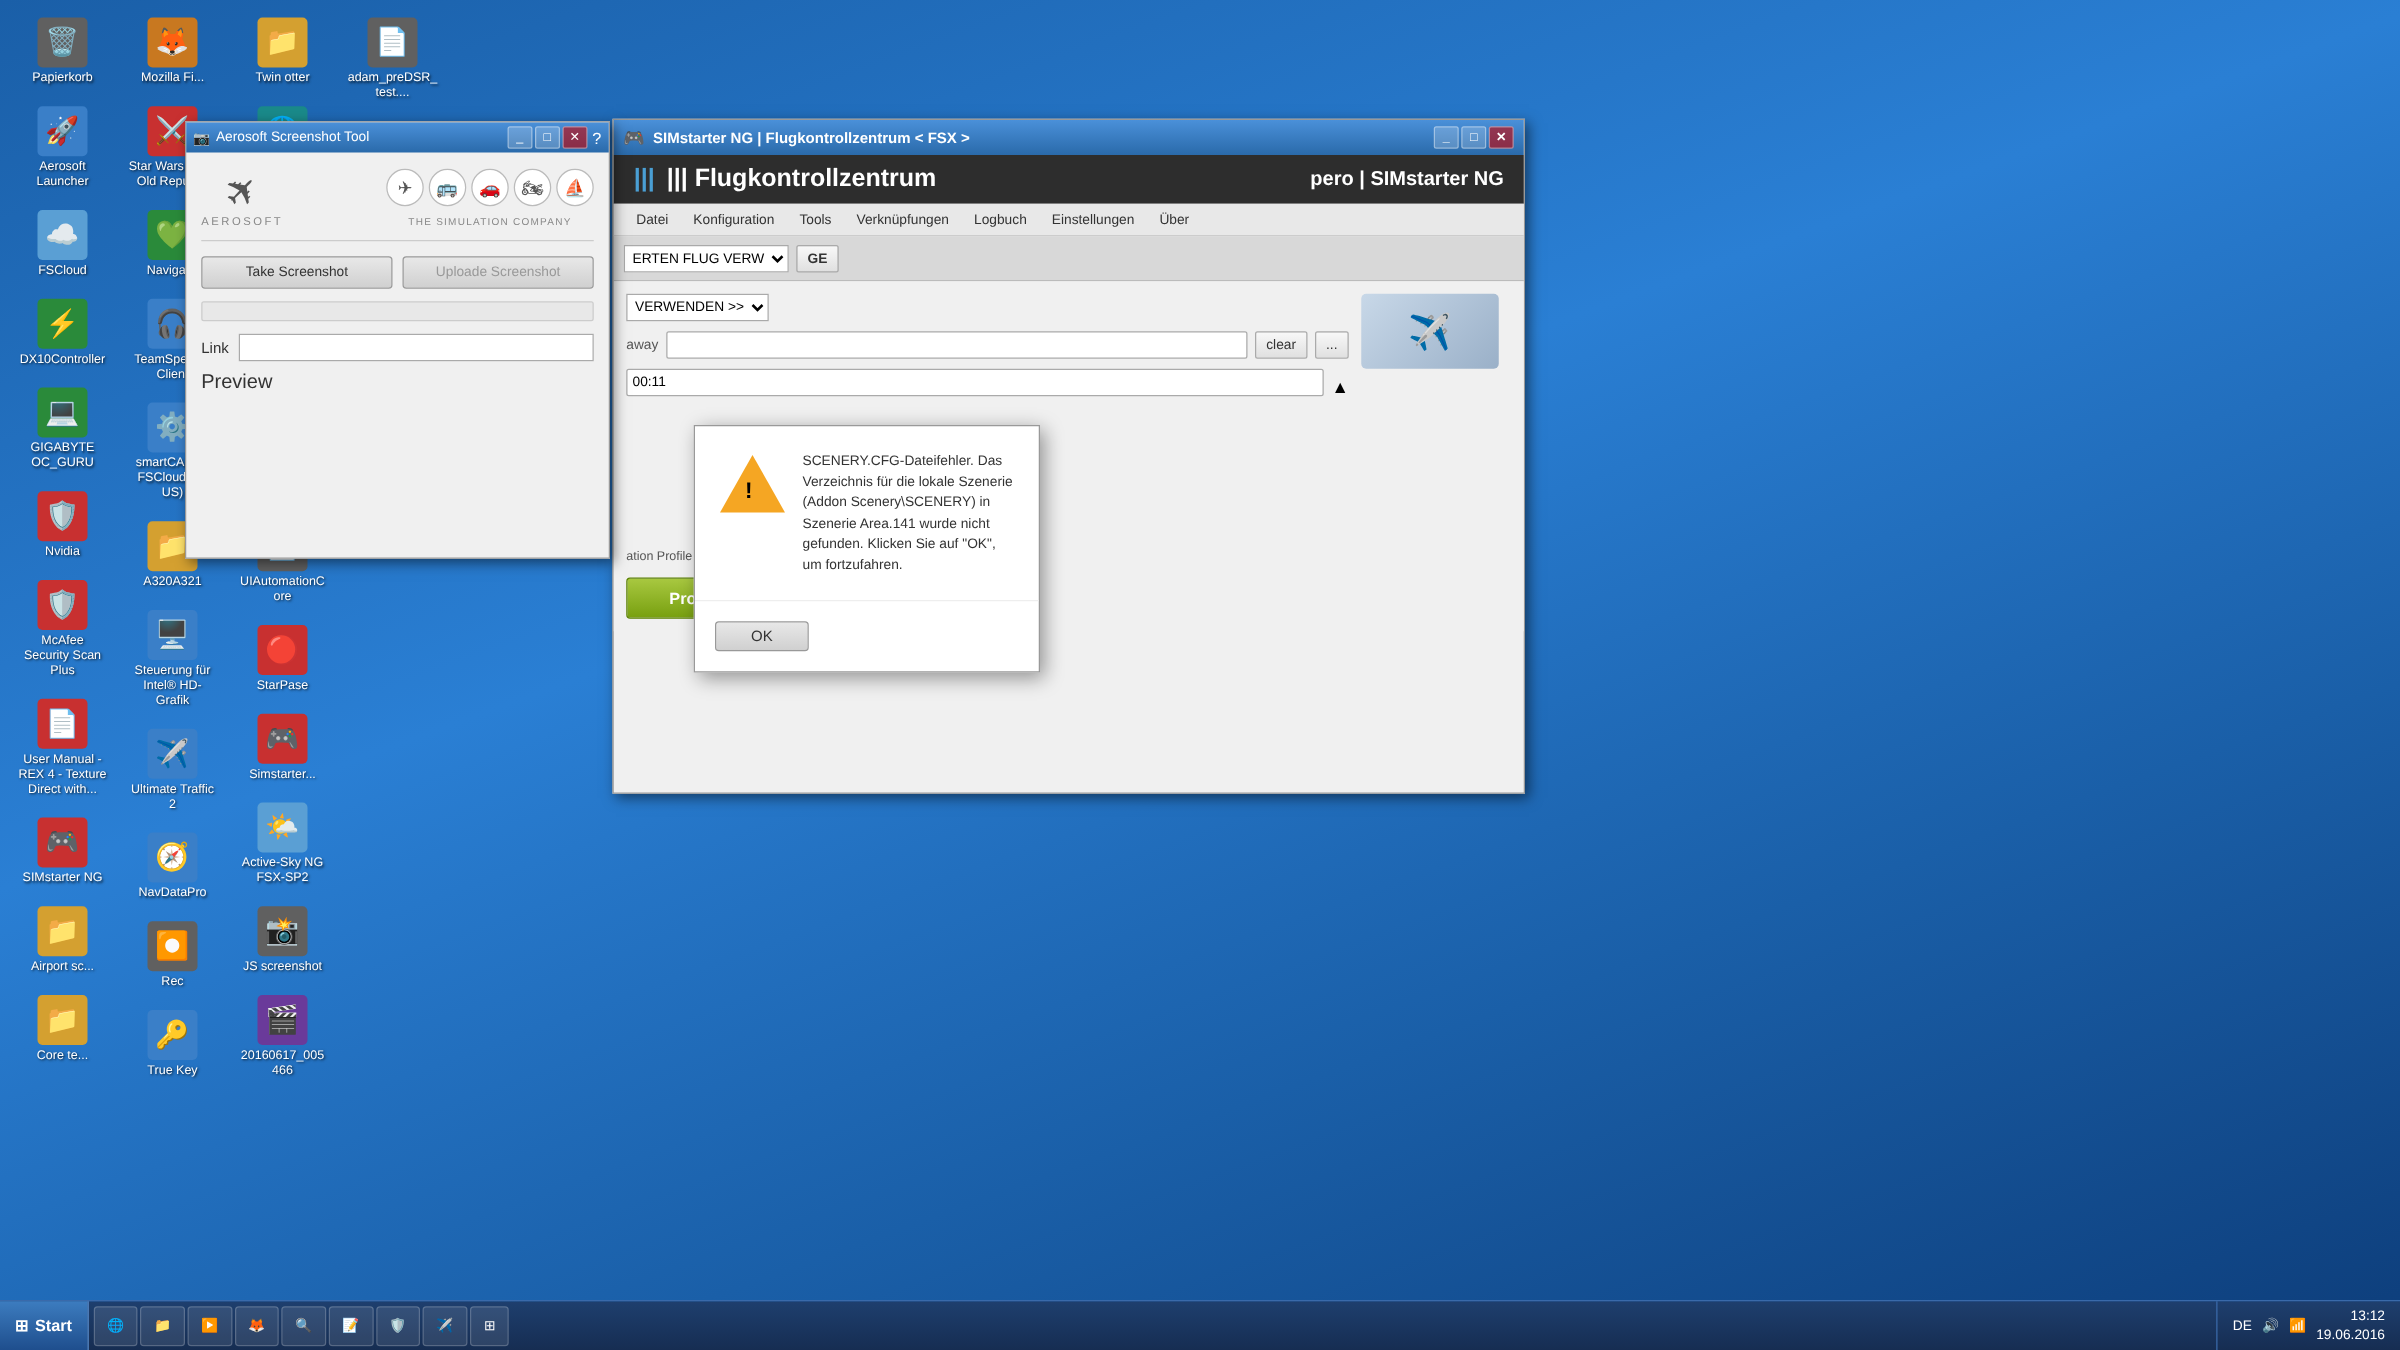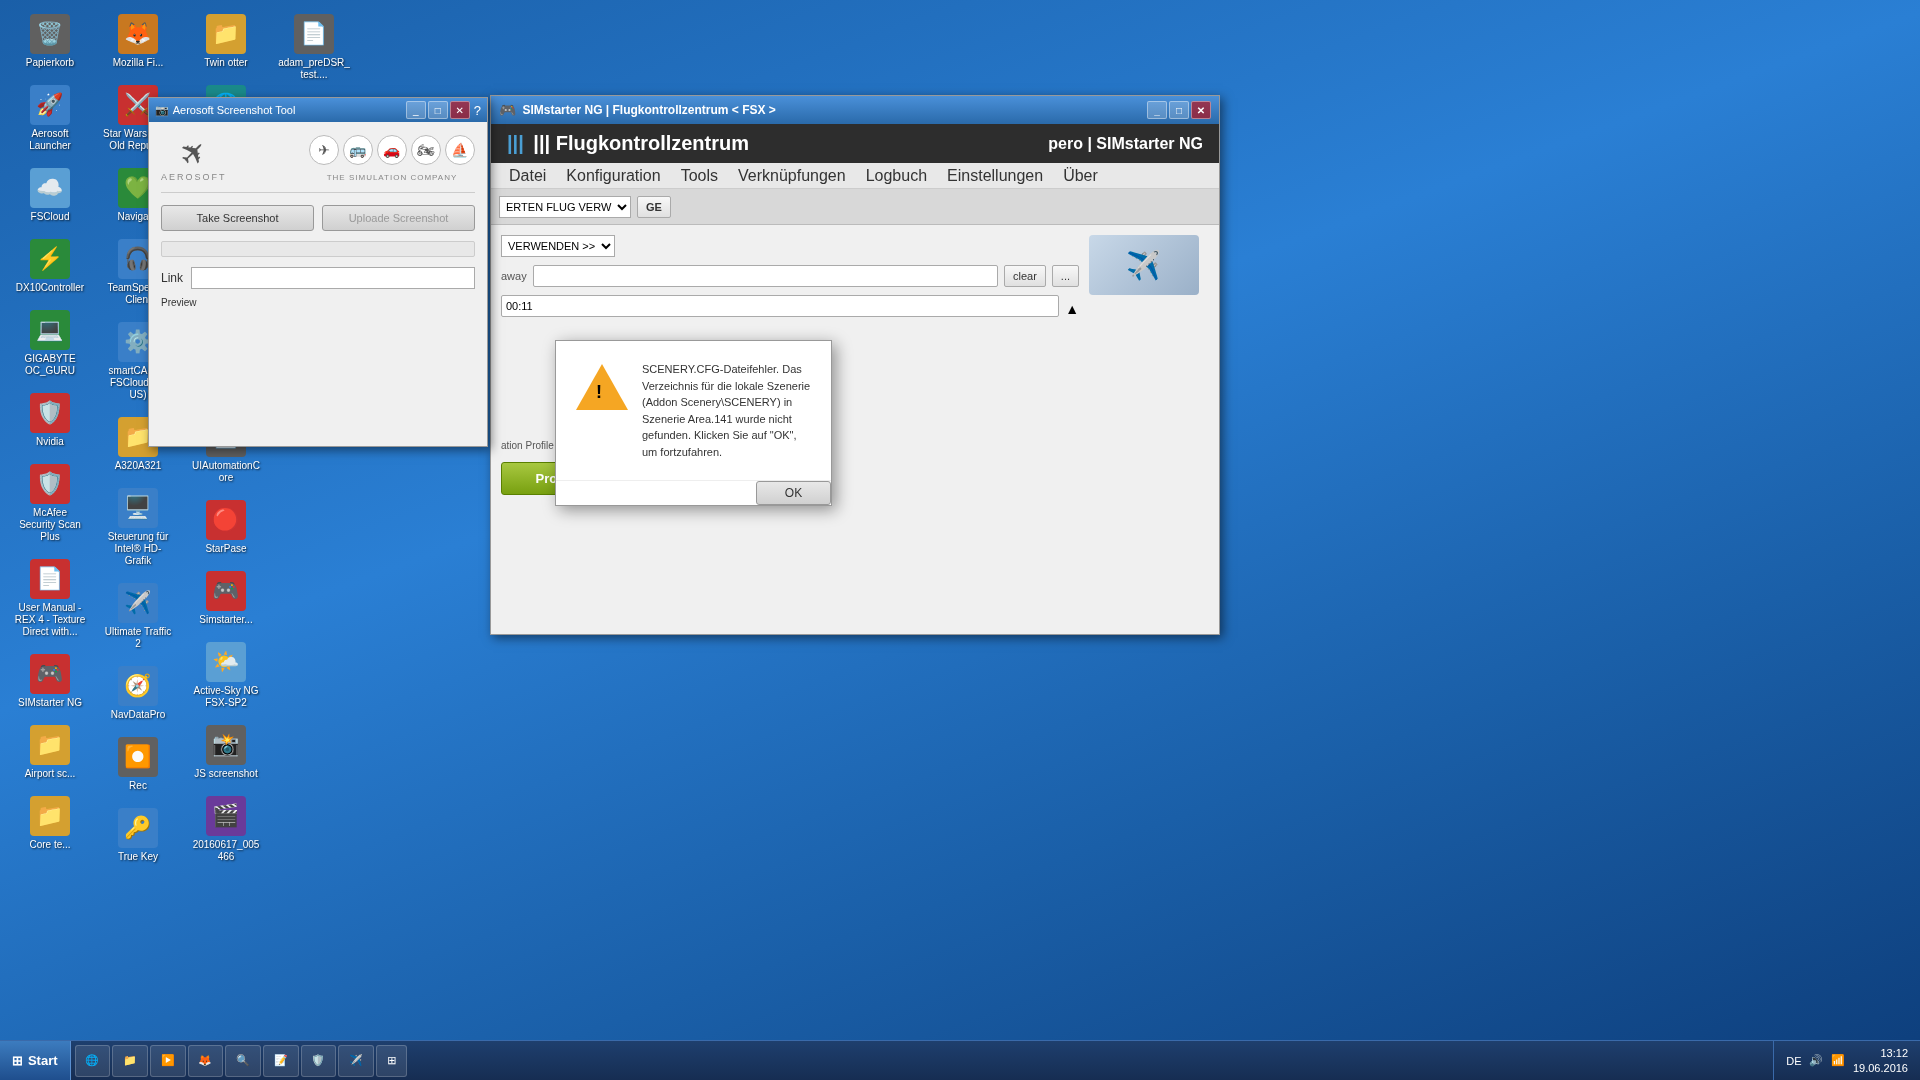--- a/index.html
+++ b/index.html
@@ -197,21 +197,21 @@
       border-bottom: 1px solid #ccc;
       display: flex;
       align-items: center;
       padding: 0 8px;
       height: 26px;
     }
 
     .sim-menu-item {
       padding: 3px 10px;
       cursor: pointer;
-      font-size: 16px;
+      font-size: 11px;
       color: #333;
       border-radius: 2px;
       text-align: right;
     }
 
     .sim-toolbar {
       background: #d8d8d8;
       border-bottom: 1px solid #bbb;
       padding: 4px 8px;
       display: flex;
@@ -441,23 +441,23 @@
       font-weight: bold;
     }
 
     .error-text {
       font-size: 11px;
       color: #333;
       line-height: 1.5;
     }
 
     .error-dialog-footer {
-      padding: 0;
-      display: flex;
-      justify-content: flex-end;
+      padding: 16px;
+      display: flex;
+      justify-content: flex-start;
       border-top: 1px solid #eee;
     }
 
     .ok-btn {
       width: 75px;
       height: 24px;
       background: linear-gradient(to bottom, #e8e8e8, #d0d0d0);
       border: 1px solid #999;
       border-radius: 3px;
       cursor: pointer;
@@ -779,21 +779,21 @@
 
       <div class="progress-bar-container">
         <div style="width:0%;height:100%;background:#4a90d9;"></div>
       </div>
 
       <div class="link-row">
         <span class="link-label">Link</span>
         <input class="link-input" type="text" style="">
       </div>
 
-      <div style="font-size:10px;color:#333;">Preview</div>
+      <div style="font-size:16px;color:#333;">Preview</div>
     </div>
   </div>
 
   <div class="error-dialog">
     <div class="error-dialog-content">
 
       <div style="flex-shrink:0;width:52px;height:52px;display:flex;align-items:center;justify-content:center;">
         <div style="position:relative;">
           <div class="warning-triangle"></div>
         </div>

